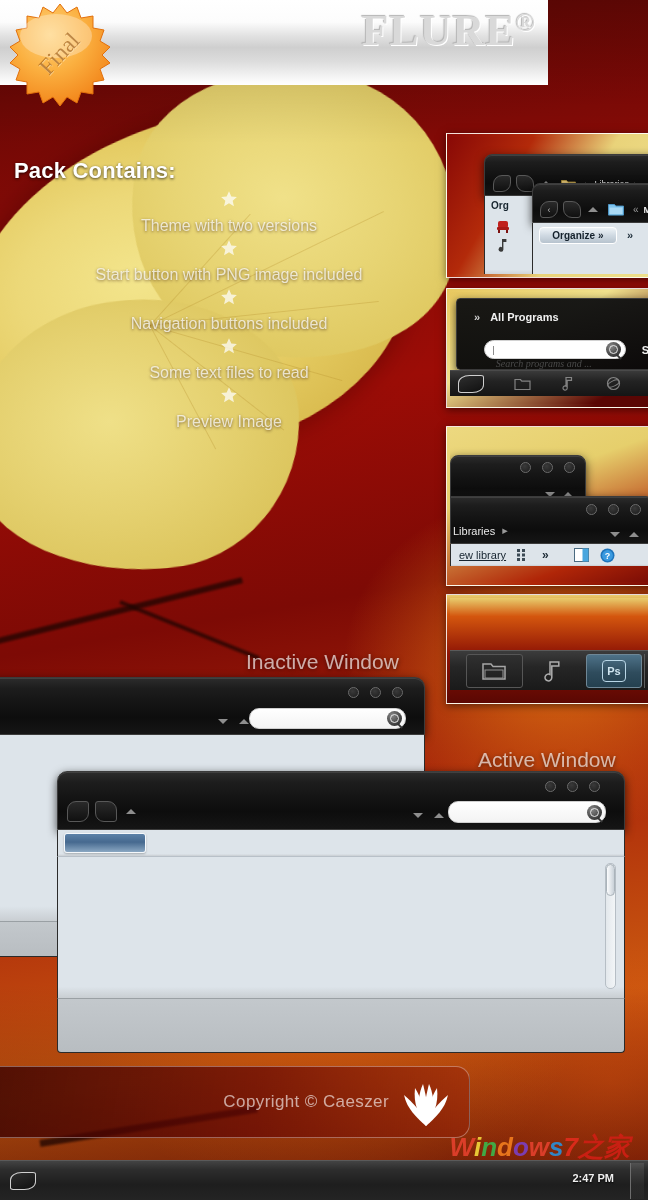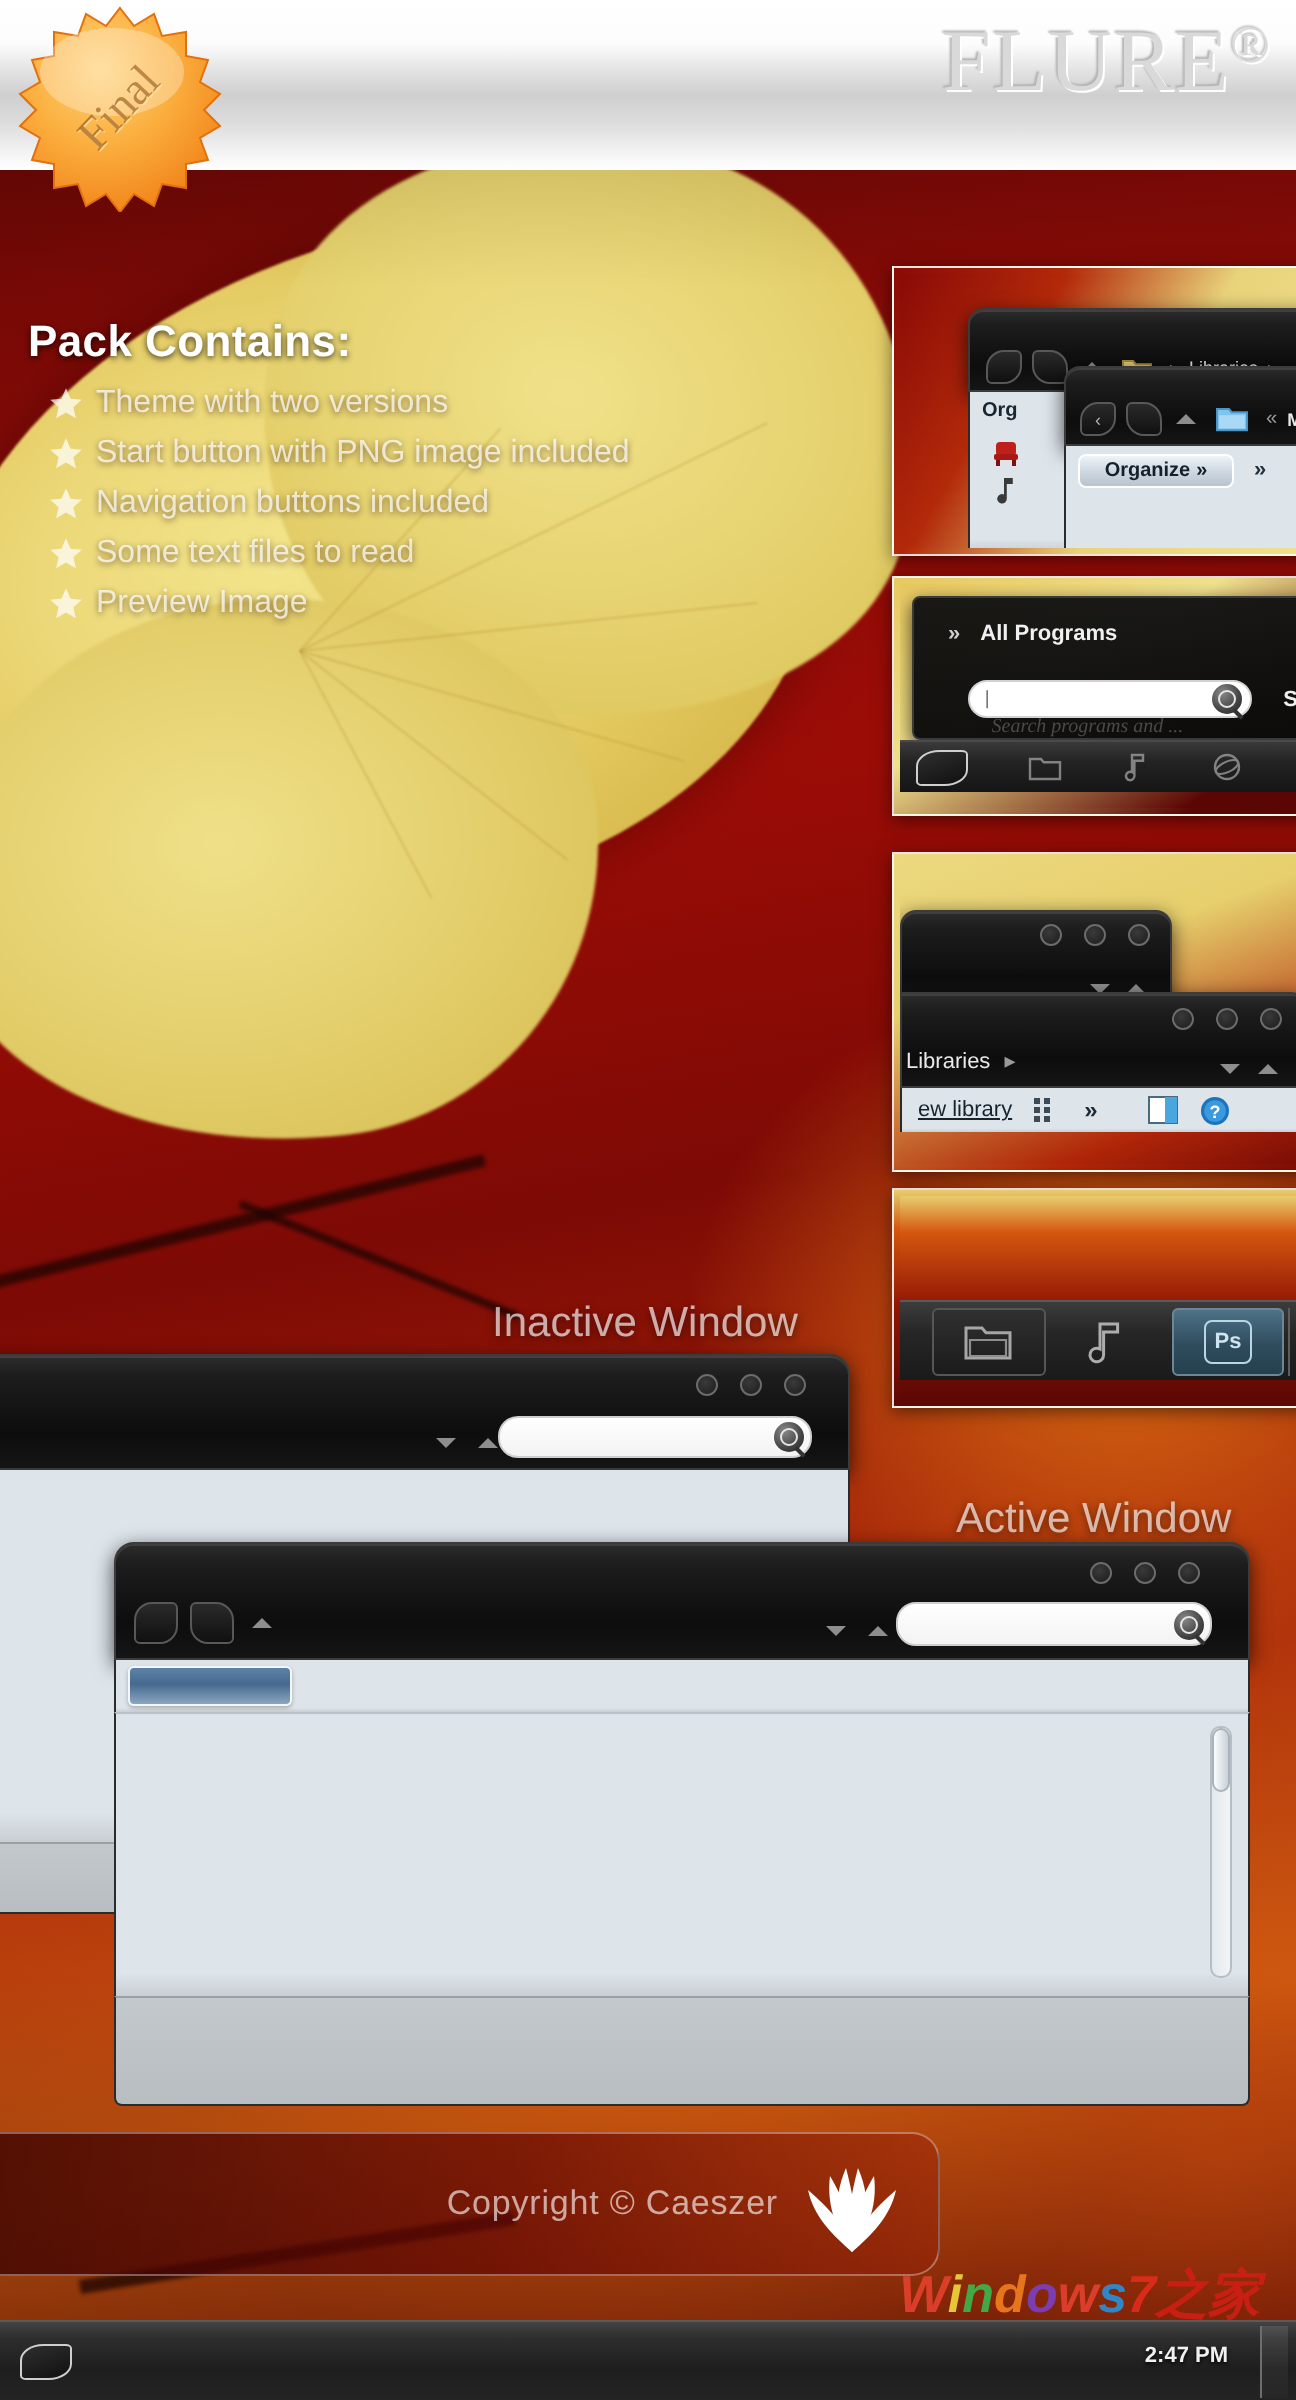--- a/index.html
+++ b/index.html
@@ -71,23 +71,24 @@
     transform-origin: left center;
   }
   .wallpaper-veil {
     position: absolute; left: 0; top: 0; width: 648px; height: 1200px;
     background: linear-gradient(180deg, rgba(0,0,0,.18) 0%, rgba(0,0,0,0) 12%, rgba(0,0,0,0) 82%, rgba(20,2,0,.35) 100%);
   }
 
   
   .header {
     position: absolute; left: 0; top: 0;
-    width: 648px; height: 85px;
+    width: 548px; height: 85px;
     background: linear-gradient(180deg, #ffffff 0%, #fcfcfc 26%, #e2e2e2 42%, #cfcfcf 56%, #dcdcdc 72%, #fbfbfb 96%, #ffffff 100%);
     overflow: hidden;
+    font-weight: bold;
   }
   .brand {
     position: absolute; right: 12px; top: 9px;
     font-family: "Liberation Serif", serif;
     font-size: 44px;
     font-variant: small-caps;
     letter-spacing: 1px;
     color: #d9d9d9;
     text-shadow: 1px 1px 0 #ffffff, -1px -1px 1px #b4b4b4;
     line-height: 1;
@@ -128,20 +129,21 @@
   }
   .pack-list { list-style: none; }
   .pack-list li {
     display: flex; align-items: center;
     gap: 6px;
     margin: 2px 0 2px 10px;
     font-size: 16px;
     color: rgba(255,255,255,.72);
     text-shadow: 0 1px 3px rgba(40,10,0,.55);
     line-height: 23px;
+    flex-direction: column;
   }
   .star { width: 18px; height: 18px; flex: none; opacity: .72; }
 
   
   .tile {
     position: absolute;
     background: #fff;
     border: 1px solid rgba(255,255,255,.85);
     box-shadow: 0 2px 8px rgba(0,0,0,.5);
     overflow: hidden;

